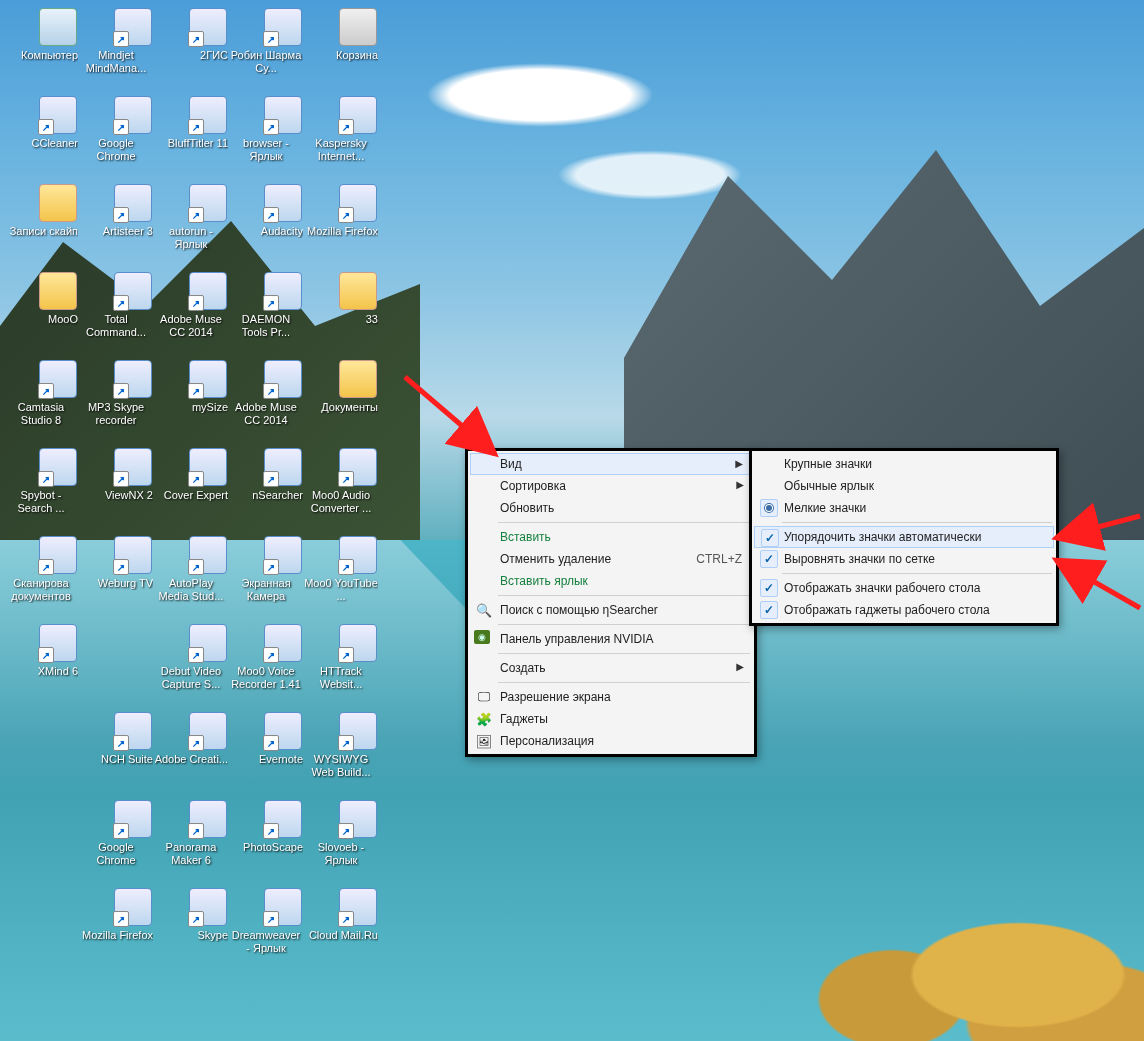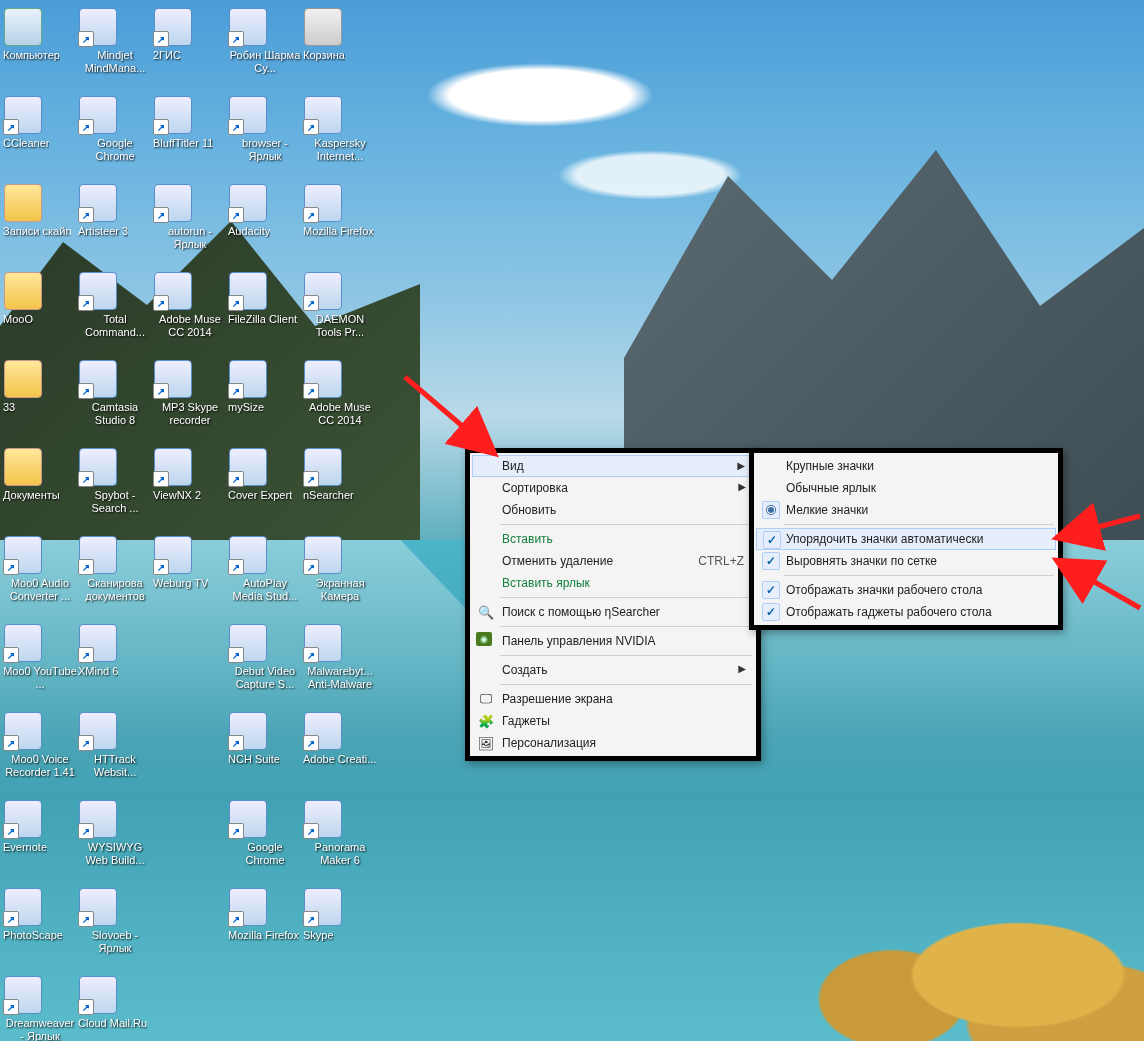--- a/index.html
+++ b/index.html
@@ -10,35 +10,35 @@
 .mtn1{position:absolute;left:0;top:200px;width:420px;height:420px;background:linear-gradient(135deg,#2a3a28,#3d5536);clip-path:polygon(0 30%,15% 10%,35% 25%,55% 5%,75% 30%,100% 20%,100% 100%,0 100%)}
 .mtn2{position:absolute;right:0;top:150px;width:520px;height:520px;background:linear-gradient(135deg,#5a6a70,#3a4a50);clip-path:polygon(0 40%,20% 5%,40% 25%,60% 0,80% 30%,100% 15%,100% 100%,0 100%)}
 .lake{position:absolute;left:0;right:0;top:540px;bottom:0;background:linear-gradient(to bottom,#4db5c8,#3a9cae 40%,#5bbdcc)}
 .reflect{position:absolute;left:0;right:0;top:540px;height:260px;background:linear-gradient(to bottom,rgba(230,240,245,.4),rgba(60,160,180,.1));clip-path:polygon(0 0,35% 0,48% 60%,60% 0,100% 0,100% 100%,0 100%)}
 .foliage{position:absolute;right:0;bottom:-30px;width:420px;height:240px;background:radial-gradient(ellipse at 70% 60%,#e0b24a 0 25%,transparent 26%),radial-gradient(ellipse at 40% 70%,#c89a3a 0 20%,transparent 21%),radial-gradient(ellipse at 85% 80%,#d0a040 0 22%,transparent 23%)}
 .cloud1{position:absolute;left:380px;top:50px;width:320px;height:90px;background:radial-gradient(ellipse,#fff 0 40%,transparent 50%)}
 .cloud2{position:absolute;left:520px;top:140px;width:260px;height:70px;background:radial-gradient(ellipse,#fff 0 40%,transparent 50%);opacity:.8}
 
 .desktop{position:absolute;inset:0;z-index:1}
 .icon-grid{position:absolute;left:3px;top:3px;display:grid;grid-template-columns:repeat(5,75px);grid-auto-rows:88px;gap:0;align-content:start}
-.di{width:75px;height:88px;display:flex;flex-direction:column;align-items:flex-start;text-align:center;cursor:pointer}
+.di{width:75px;height:88px;display:flex;flex-direction:column;align-items:flex-end;text-align:center;cursor:pointer}
 .di .ic{width:40px;height:40px;margin-top:4px;display:flex;align-items:center;justify-content:center;font-size:28px}
 .di .lbl{margin-top:2px;font-size:11px;line-height:13px;color:#fff;text-shadow:1px 1px 2px #000;max-width:74px;overflow:hidden;display:-webkit-box;-webkit-line-clamp:2;-webkit-box-orient:vertical}
 .blank{visibility:hidden}
 
 
 .ico{width:36px;height:36px;border-radius:4px;display:flex;align-items:center;justify-content:center;font-size:20px;position:relative}
 .shortcut::after{content:"↗";position:absolute;left:-2px;bottom:-2px;width:14px;height:14px;background:#fff;color:#0066cc;font-size:10px;border-radius:2px;display:flex;align-items:center;justify-content:center;border:1px solid #888;font-weight:bold}
 .folder{background:linear-gradient(#ffe79a,#f3c44b);border:1px solid #c98}
 .pc{background:linear-gradient(#e8f2fb,#b6d2e8);border:1px solid #6a8}
 .bin{background:linear-gradient(#f0f0f0,#ccc);border:1px solid #999}
 .app{background:linear-gradient(#eef,#bdd7ee);border:1px solid #5a8ecb}
 
 
-.menu{position:absolute;background:#f4f4f4;border:5px solid #000000;box-shadow:2px 3px 8px rgba(0,0,0,.35);color:#222;font-size:12px;padding:2px;z-index:5}
+.menu{position:absolute;background:#f4f4f4;border:3px solid #000000;box-shadow:2px 3px 8px rgba(0,0,0,.35);color:#222;font-size:12px;padding:2px;z-index:5}
 .menu .row{display:flex;align-items:center;height:22px;padding:0 30px 0 30px;position:relative;white-space:nowrap}
 .menu .row:hover,.menu .row.hover{background:#e6eefb;border:1px solid #aecff7;padding:0 29px 0 29px;height:20px}
 .menu .row.disabled{color:#15803d}
 .menu .row .arrow{position:absolute;right:8px;top:4px;font-size:10px;color:#333}
 .menu .row .shc{position:absolute;right:10px;color:#555}
 .menu .row .chk{position:absolute;left:6px;top:2px;width:18px;height:18px;display:flex;align-items:center;justify-content:center}
 .menu .sep{height:1px;margin:3px 2px 3px 28px;background:#d0d0d0}
 .menu .iconcell{position:absolute;left:4px;top:2px;width:20px;height:18px;display:flex;align-items:center;justify-content:center;font-size:13px}
 .menu.main{left:465px;top:448px;width:282px}
 .menu.sub{left:749px;top:448px;width:300px}
@@ -170,26 +170,20 @@
       <div class="di">
         <div class="ic">
           <div class="ico app shortcut"></div>
         </div>
         <div class="lbl">Adobe Muse CC 2014</div>
       </div>
       <div class="di">
         <div class="ic">
           <div class="ico app shortcut"></div>
         </div>
-        <div class="lbl">FileZilla Client</div>
-      </div>
-      <div class="di">
-        <div class="ic">
-          <div class="ico app shortcut"></div>
-        </div>
         <div class="lbl">DAEMON Tools Pr...</div>
       </div>
       <div class="di">
         <div class="ic">
           <div class="ico folder"></div>
         </div>
         <div class="lbl">33</div>
       </div>
       <div class="di">
         <div class="ic">
@@ -286,26 +280,20 @@
           <div class="ico app shortcut"></div>
         </div>
         <div class="lbl">XMind 6</div>
       </div>
       <div class="di blank"></div>
       <div class="di">
         <div class="ic">
           <div class="ico app shortcut"></div>
         </div>
         <div class="lbl">Debut Video Capture S...</div>
-      </div>
-      <div class="di">
-        <div class="ic">
-          <div class="ico app shortcut"></div>
-        </div>
-        <div class="lbl">Malwarebyt... Anti-Malware</div>
       </div>
       <div class="di">
         <div class="ic">
           <div class="ico app shortcut"></div>
         </div>
         <div class="lbl">Moo0 Voice Recorder 1.41</div>
       </div>
       <div class="di">
         <div class="ic">
           <div class="ico app shortcut"></div>

